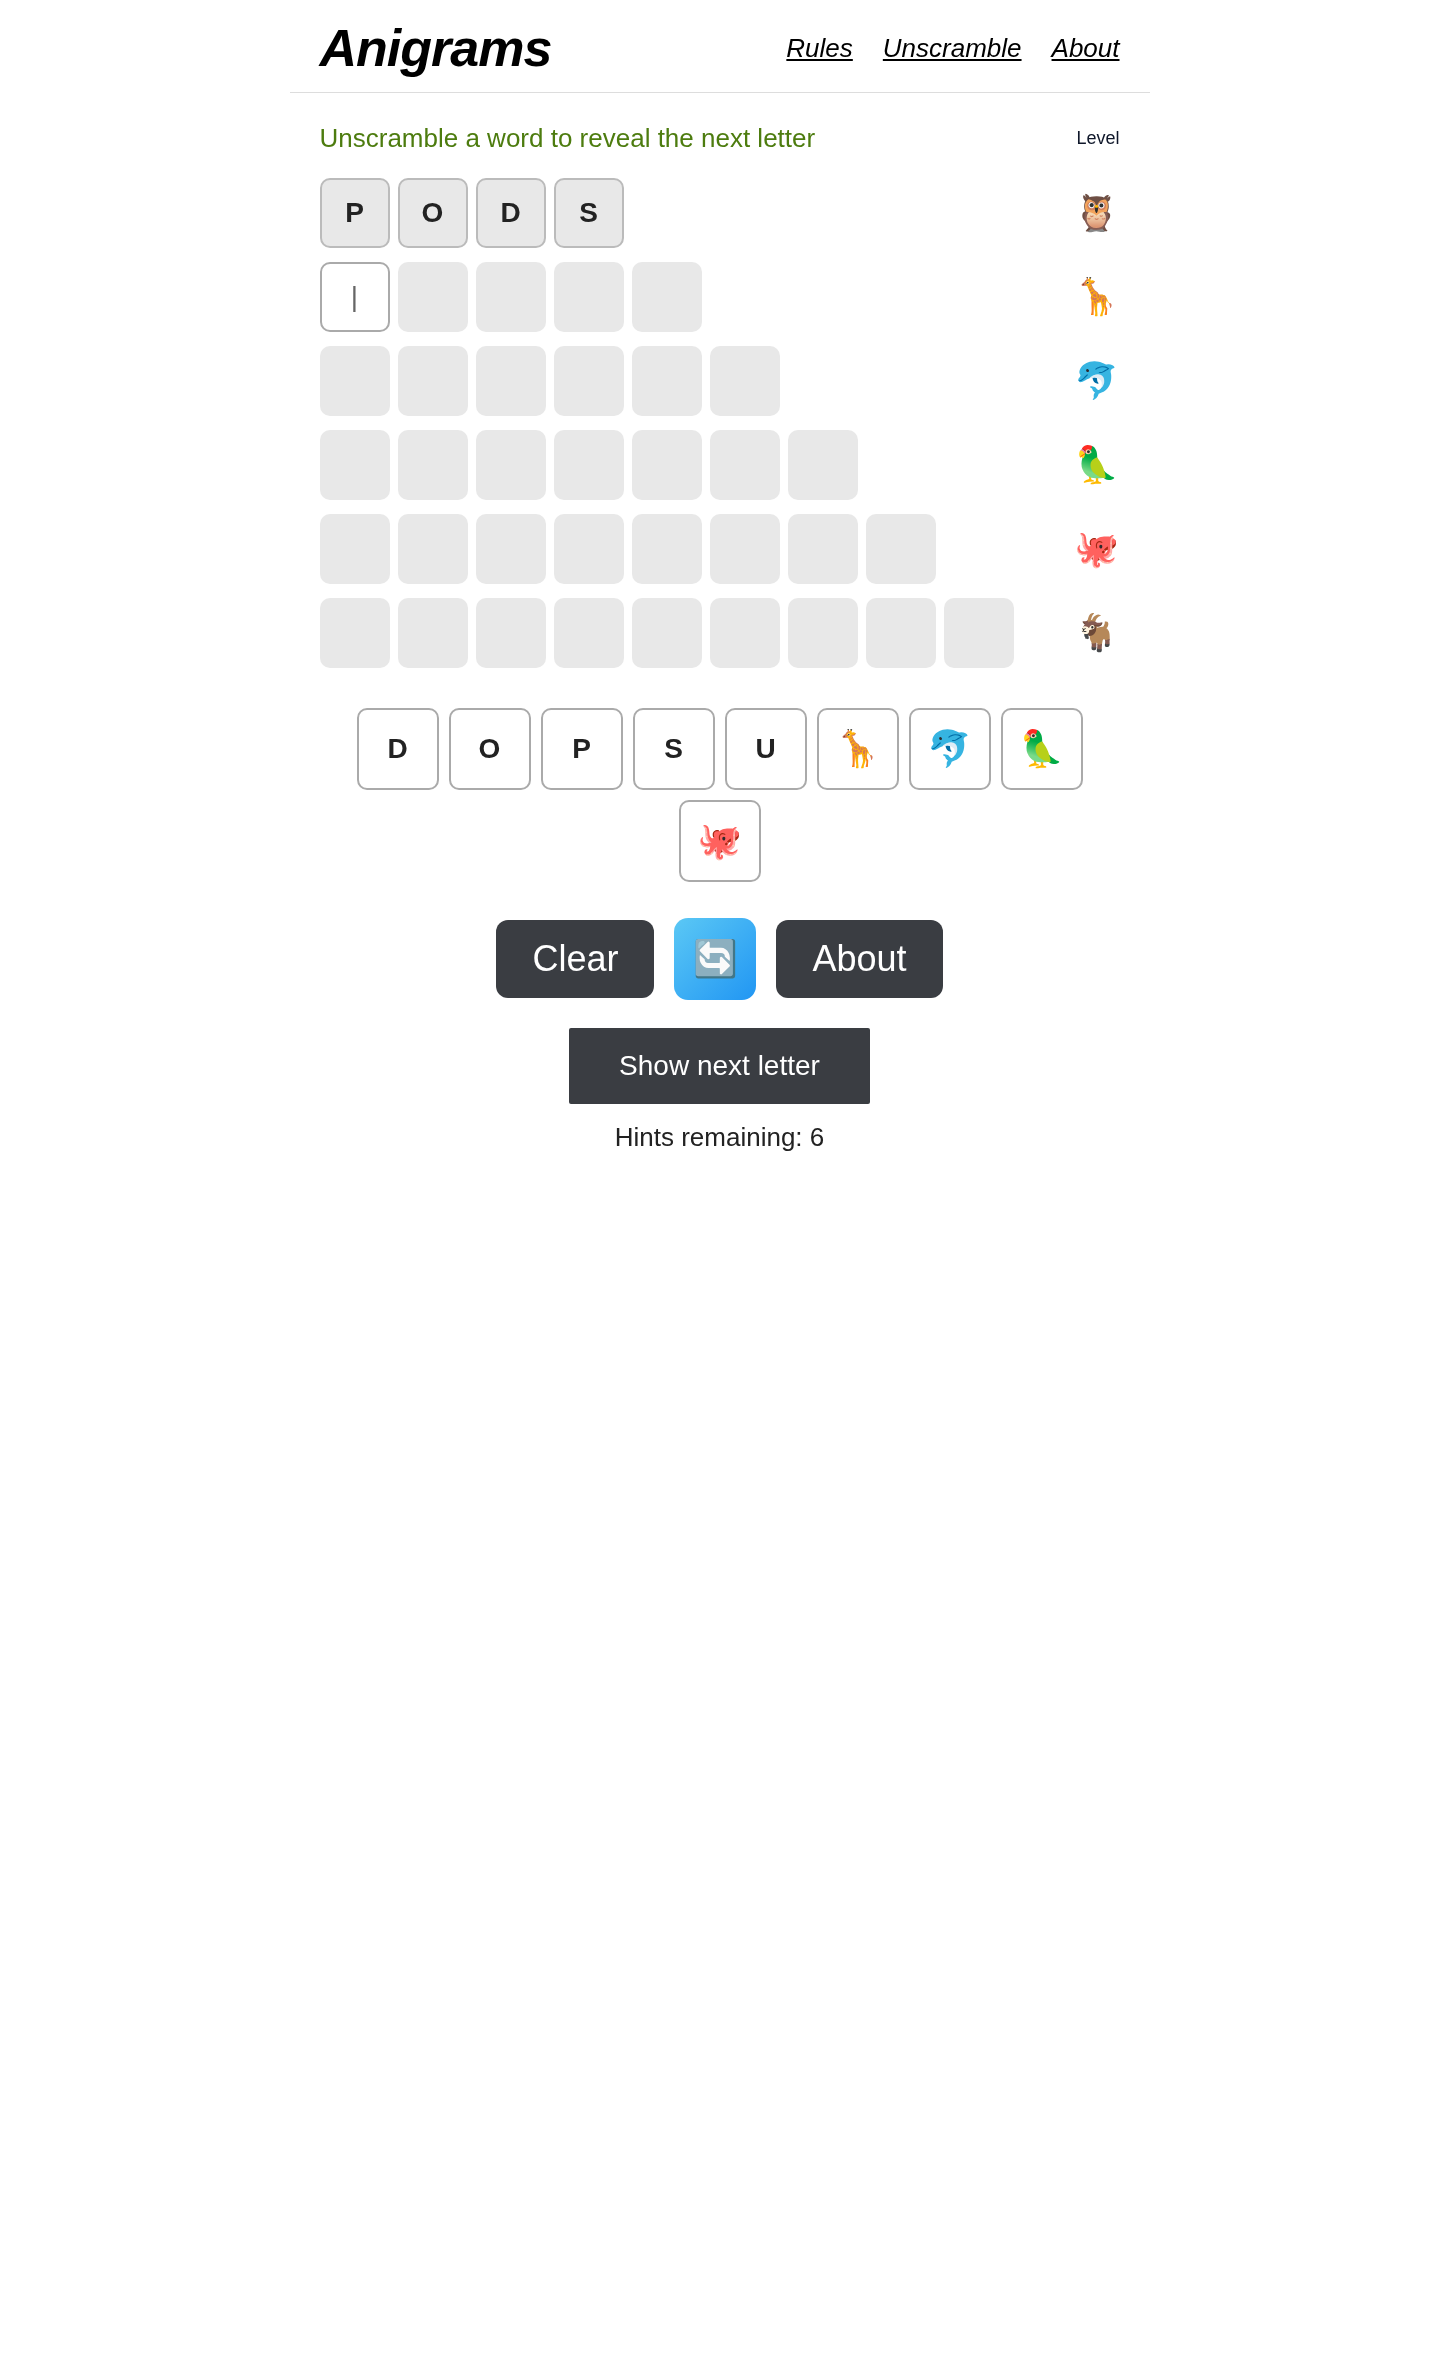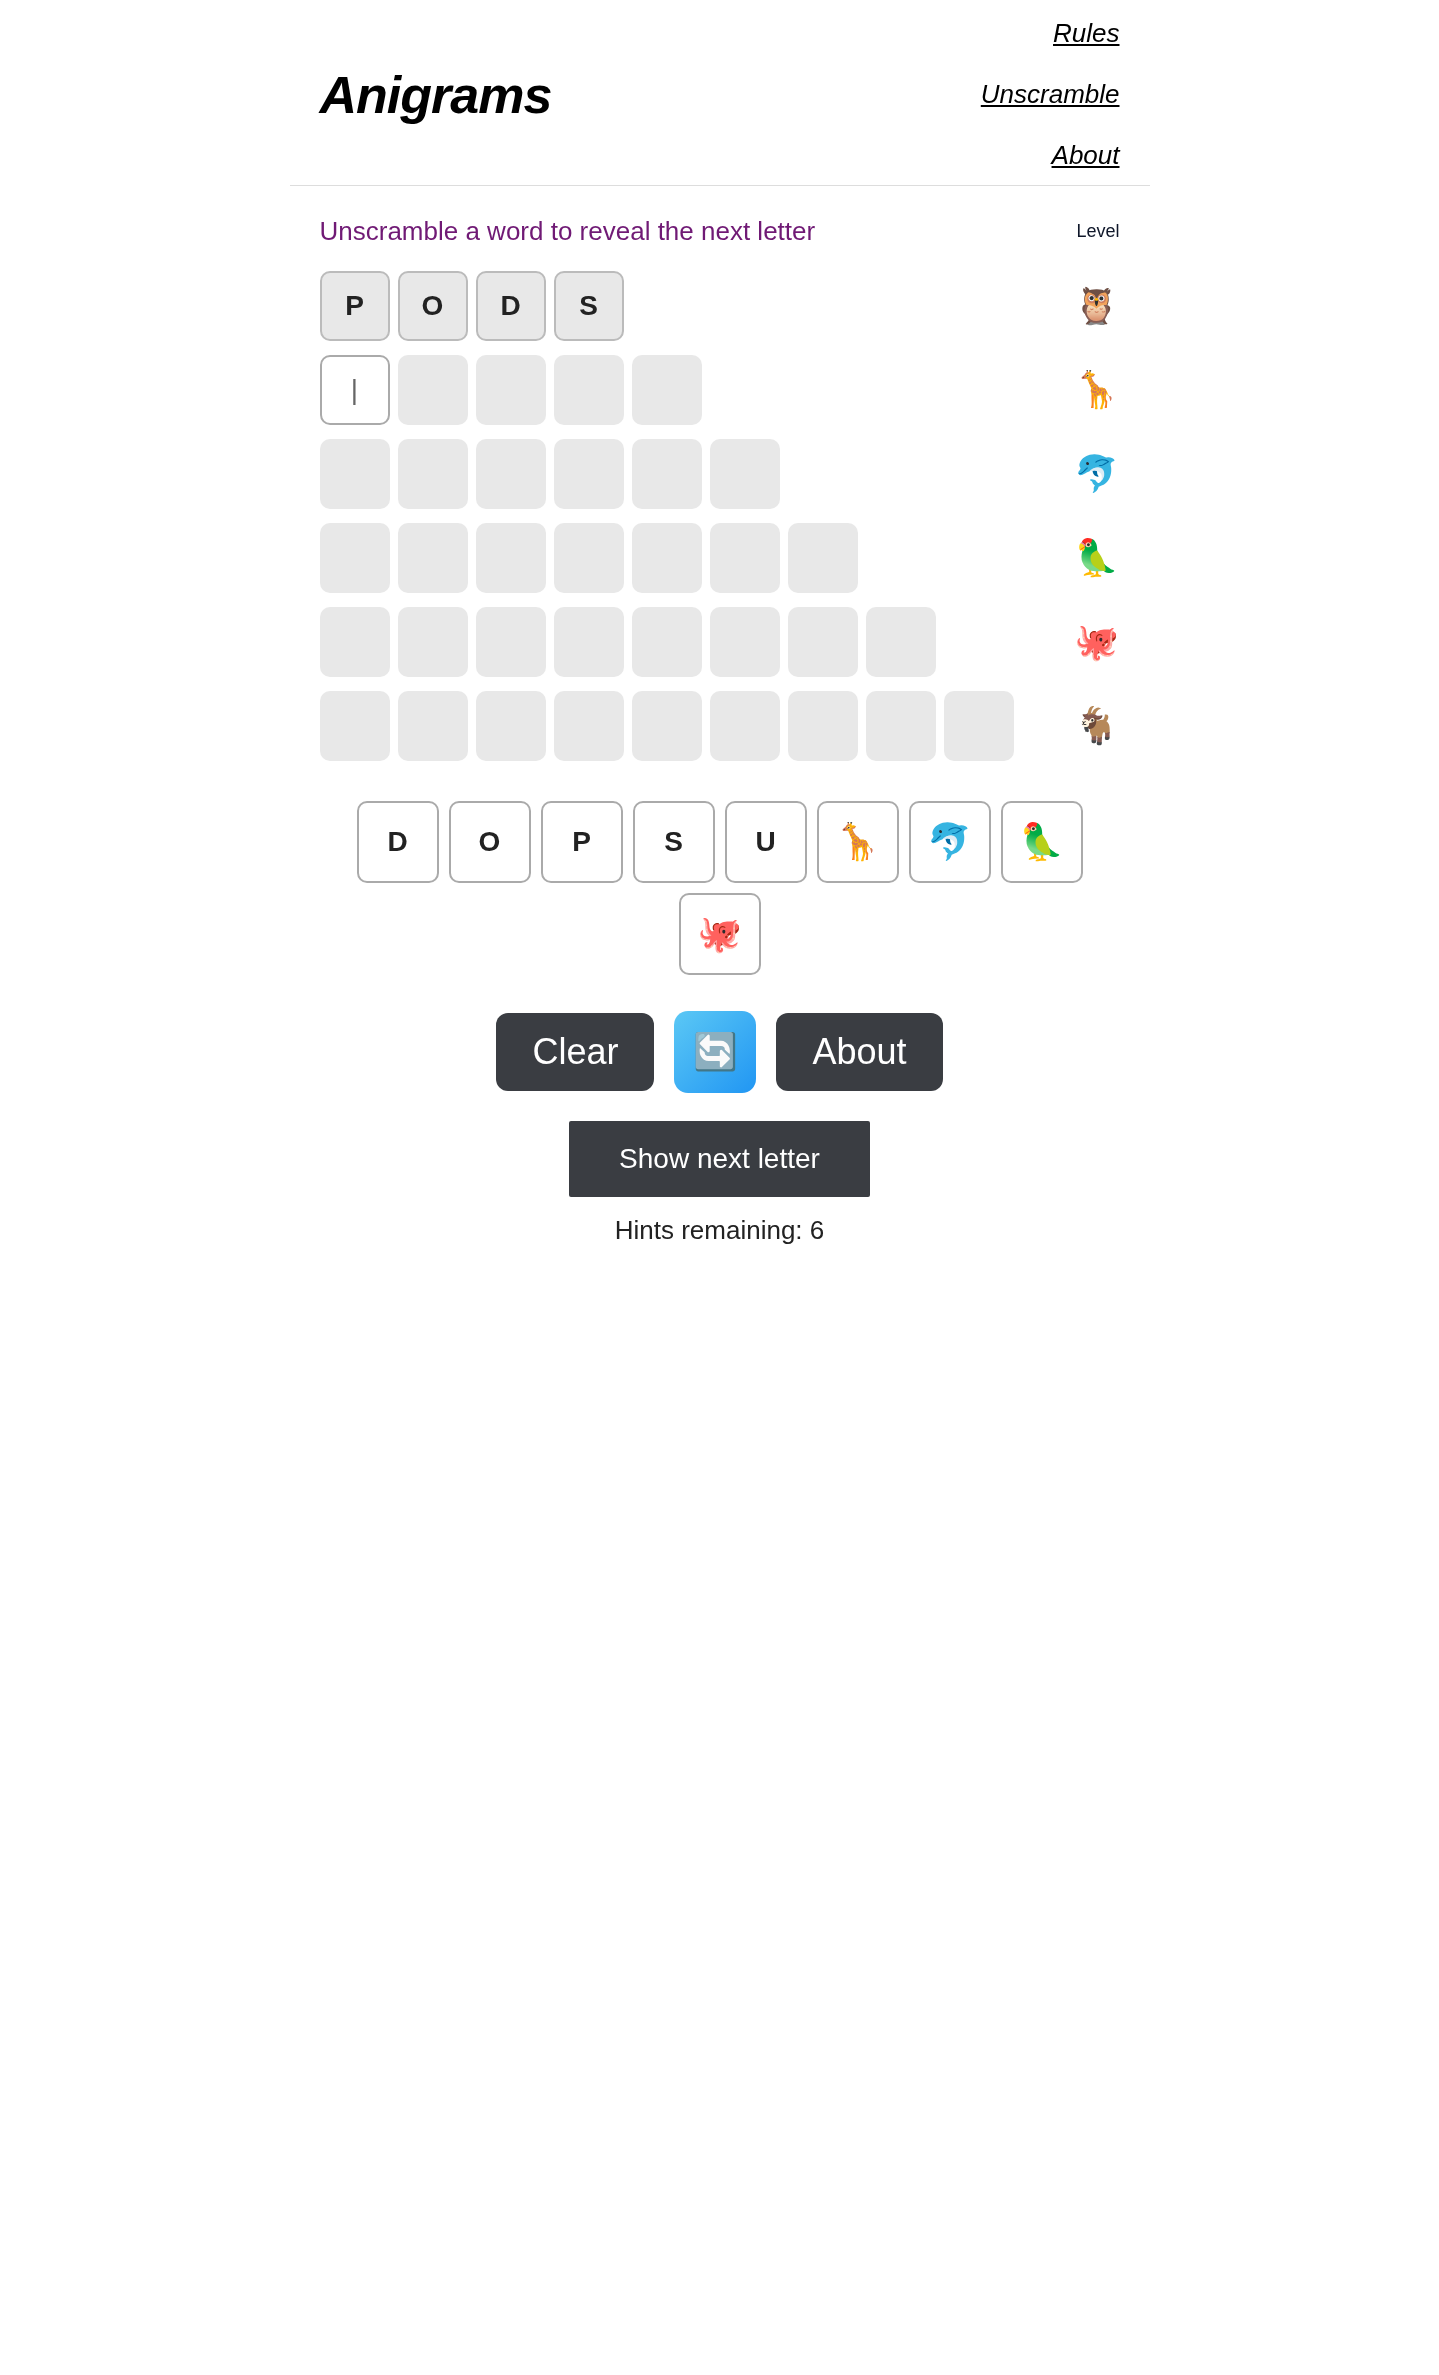--- a/index.html
+++ b/index.html
@@ -20,22 +20,21 @@
       font-style: italic;
     }
     .header-title {
       font-size: 52px;
       font-weight: 700;
       letter-spacing: -1px;
     }
     .header-nav {
       display: flex;
       gap: 30px;
-      align-items: flex-end;
-      flex-direction: column;
+      align-items: flex-start;
     }
     .header-nav a {
       font-size: 26px;
       text-decoration: underline;
       color: #000;
       cursor: pointer;
     }
 
     
     .main {
@@ -44,21 +43,21 @@
 
     
     .subtitle-row {
       display: flex;
       justify-content: space-between;
       align-items: center;
       margin-bottom: 24px;
     }
     .subtitle-text {
       font-size: 26px;
-      color: #701a75;
+      color: #4d7c0f;
     }
     .level-label {
       font-size: 18px;
       color: #0f172a;
       text-align: right;
     }
 
     
     .word-rows {
       display: flex;

